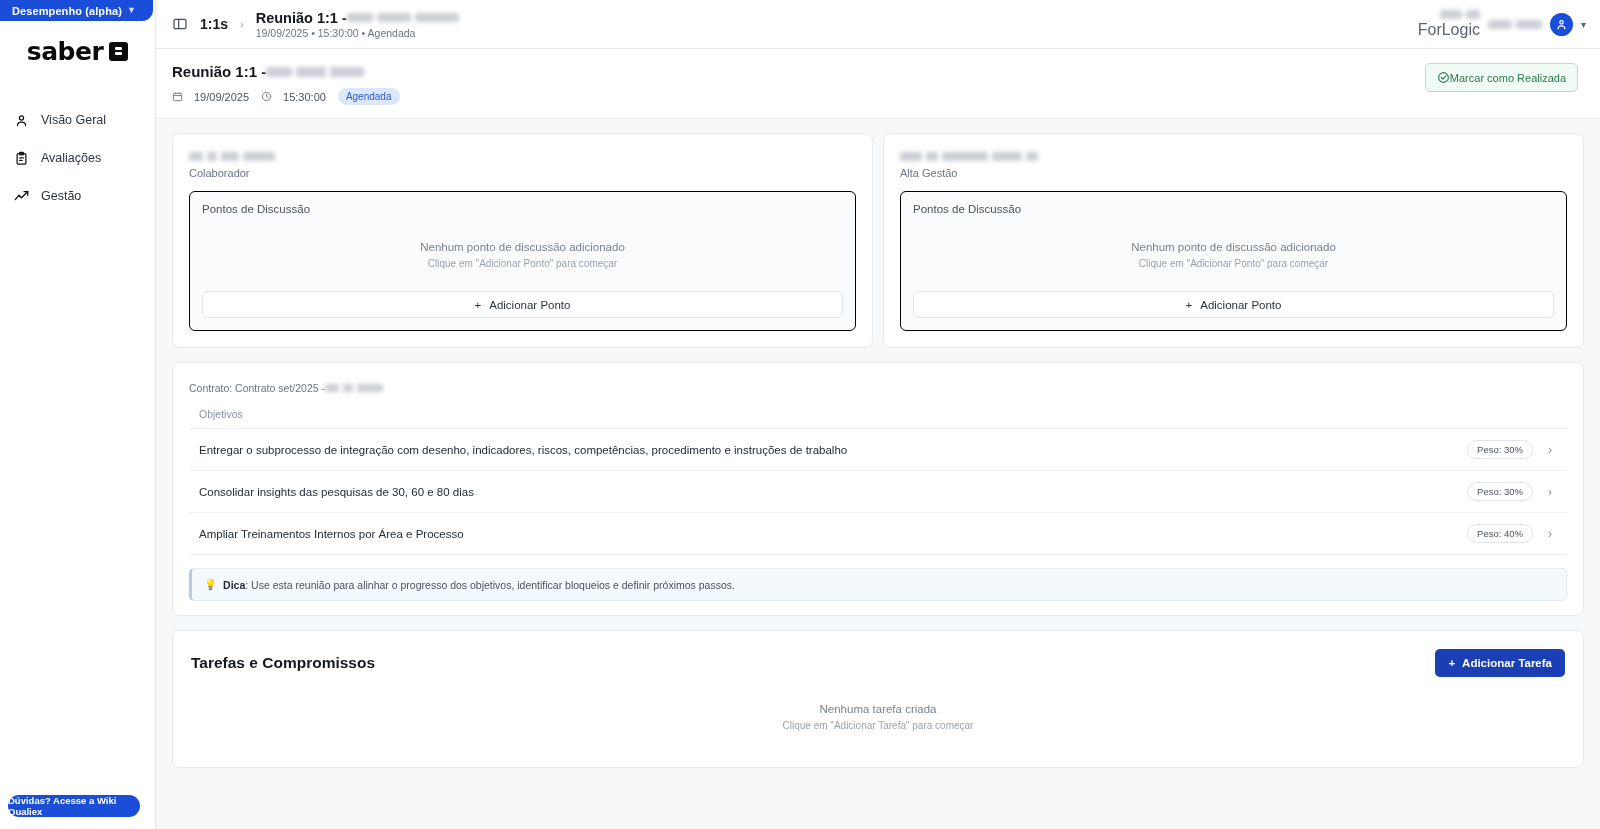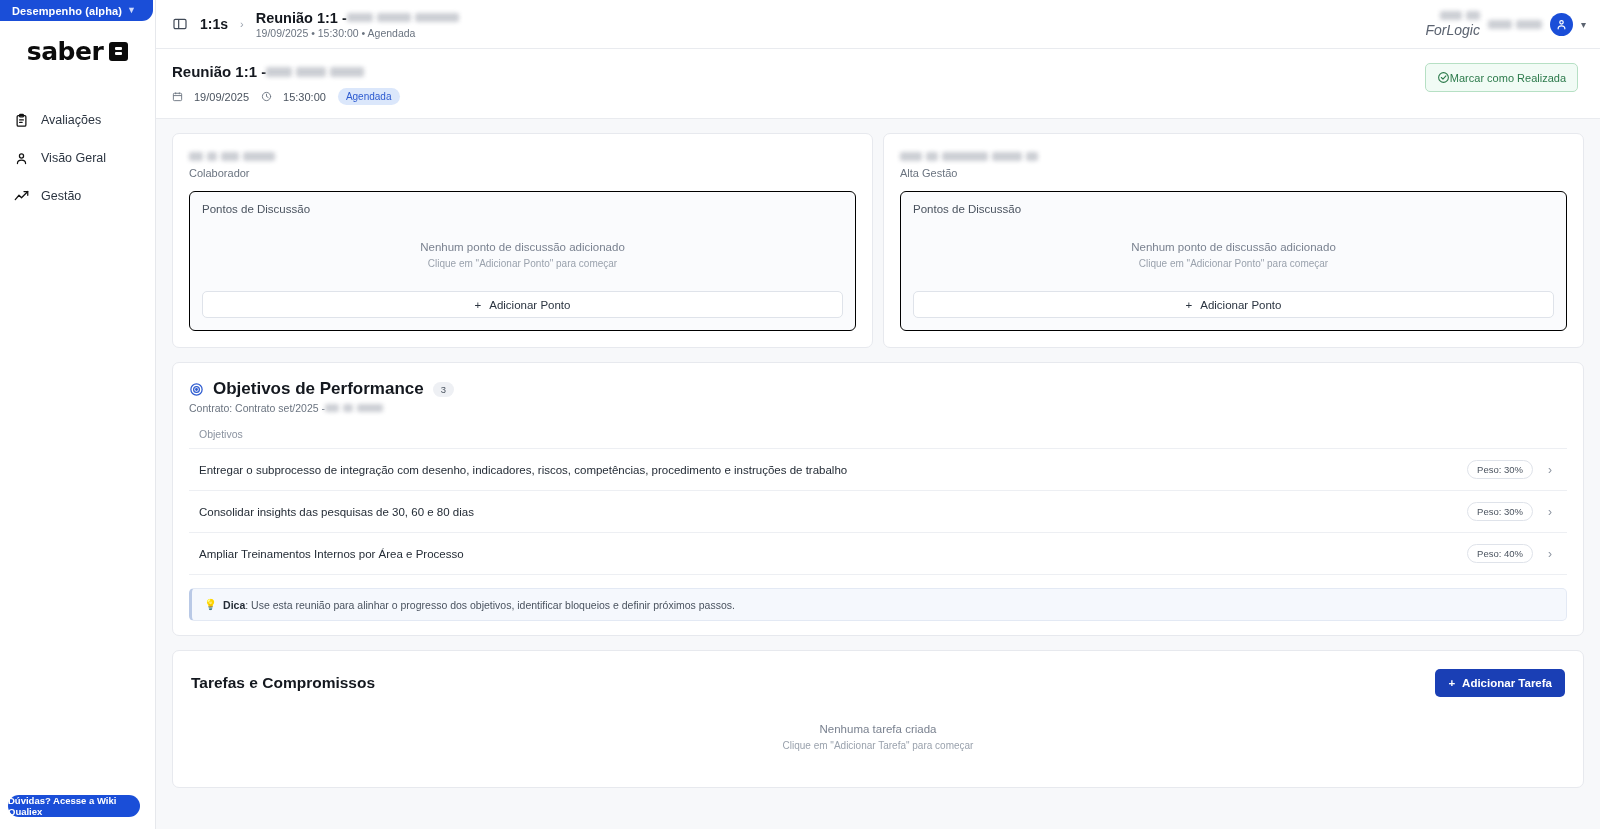--- a/index.html
+++ b/index.html
@@ -70,21 +70,21 @@
   }
   .panel-toggle { width: 16px; height: 16px; color: #414a57; cursor: pointer; display:flex; align-items:center; }
   .crumb-root { font-size: 14px; font-weight: bold; color: #14181f; cursor: pointer; }
   .crumb-sep { color: #9aa2ad; font-size: 11px; }
   .crumb-block { display: flex; flex-direction: column; justify-content: center; gap: 1px; }
   .crumb-title { font-size: 14.5px; font-weight: bold; color: #14181f; display: flex; align-items: center; }
   .crumb-sub { font-size: 10.5px; color: #6b7480; }
   .topbar-spacer { flex: 1; }
   .user-area { display: flex; align-items: center; gap: 8px; }
   .user-meta { display: flex; flex-direction: column; align-items: flex-end; gap: 2px; }
-  .org-text { font-size: 14px; color: #5b6370; font-style: italic; }
+  .org-text { font-size: 16px; color: #5b6370; }
   .avatar {
     width: 23px; height: 23px; border-radius: 50%;
     background: #1a4ed8; color: #fff;
     display: flex; align-items: center; justify-content: center;
     cursor: pointer;
   }
   .caret-dn { color: #5b6370; font-size: 10px; cursor: pointer; }
 
   
   .blur { display: inline-flex; gap: 4px; align-items: center; vertical-align: middle; }
@@ -204,35 +204,35 @@
       <span class="brand-mark">
           <i></i>
           <i></i>
         </span>
     </div>
 
     <nav class="nav">
       <div class="nav-item">
         <span class="ico">
           <svg width="15" height="15" viewBox="0 0 24 24" fill="none" stroke="currentColor" stroke-width="2" stroke-linecap="round">
+              <circle cx="12" cy="8" r="3.3"></circle>
+              <path d="M5.5 20c0-3.6 2.9-5.6 6.5-5.6s6.5 2 6.5 5.6"></path>
+            </svg>
+        </span>
+        <span>Visão Geral</span>
+      </div>
+      <div class="nav-item">
+        <span class="ico">
+          <svg width="15" height="15" viewBox="0 0 24 24" fill="none" stroke="currentColor" stroke-width="2" stroke-linecap="round">
               <rect x="5" y="4" width="14" height="17" rx="2"></rect>
               <rect x="9" y="2" width="6" height="4" rx="1"></rect>
               <path d="M9 11h6M9 15h4"></path>
             </svg>
         </span>
         <span>Avaliações</span>
-      </div>
-      <div class="nav-item">
-        <span class="ico">
-          <svg width="15" height="15" viewBox="0 0 24 24" fill="none" stroke="currentColor" stroke-width="2" stroke-linecap="round">
-              <circle cx="12" cy="8" r="3.3"></circle>
-              <path d="M5.5 20c0-3.6 2.9-5.6 6.5-5.6s6.5 2 6.5 5.6"></path>
-            </svg>
-        </span>
-        <span>Visão Geral</span>
       </div>
       <div class="nav-item">
         <span class="ico">
           <svg width="15" height="15" viewBox="0 0 24 24" fill="none" stroke="currentColor" stroke-width="2" stroke-linecap="round" stroke-linejoin="round">
               <polyline points="2,17 8,10 12,14 22,4"></polyline>
               <polyline points="16,4 22,4 22,10"></polyline>
             </svg>
         </span>
         <span>Gestão</span>
       </div>
@@ -376,31 +376,20 @@
             </div>
             <div class="btn-outline">
               <span>+</span>
               <span>Adicionar Ponto</span>
             </div>
           </div>
         </section>
       </div>
 
       <section class="card obj-card">
-        <div class="obj-head">
-          <span class="obj-target">
-            <svg width="15" height="15" viewBox="0 0 24 24" fill="none" stroke="currentColor" stroke-width="2">
-                <circle cx="12" cy="12" r="9"></circle>
-                <circle cx="12" cy="12" r="4.6"></circle>
-                <circle cx="12" cy="12" r="1.3" fill="currentColor"></circle>
-              </svg>
-          </span>
-          <span class="obj-title">Objetivos de Performance</span>
-          <span class="obj-count">3</span>
-        </div>
         <div class="obj-sub">
           <span>Contrato: Contrato set/2025 -</span>
           <span class="blur">
             <span style="width:14px;height:8px"></span>
               <span style="width:10px;height:8px"></span>
               <span style="width:26px;height:8px"></span>
           </span>
         </div>
 
         <div class="obj-list">

